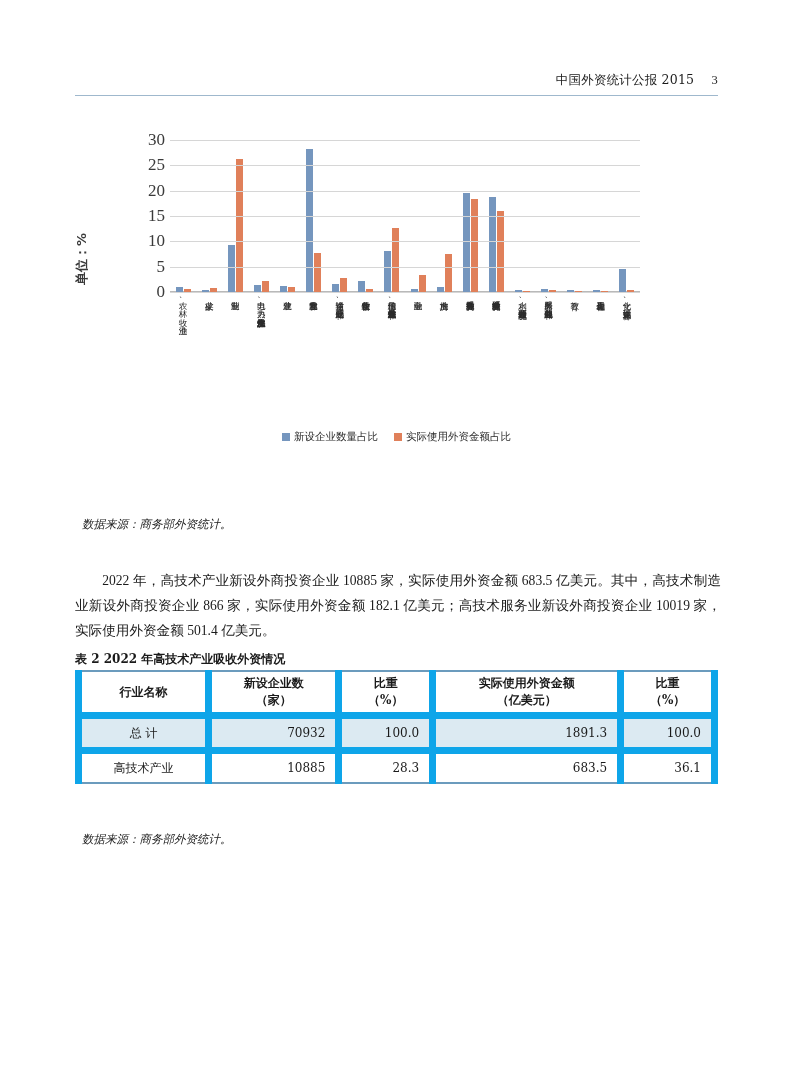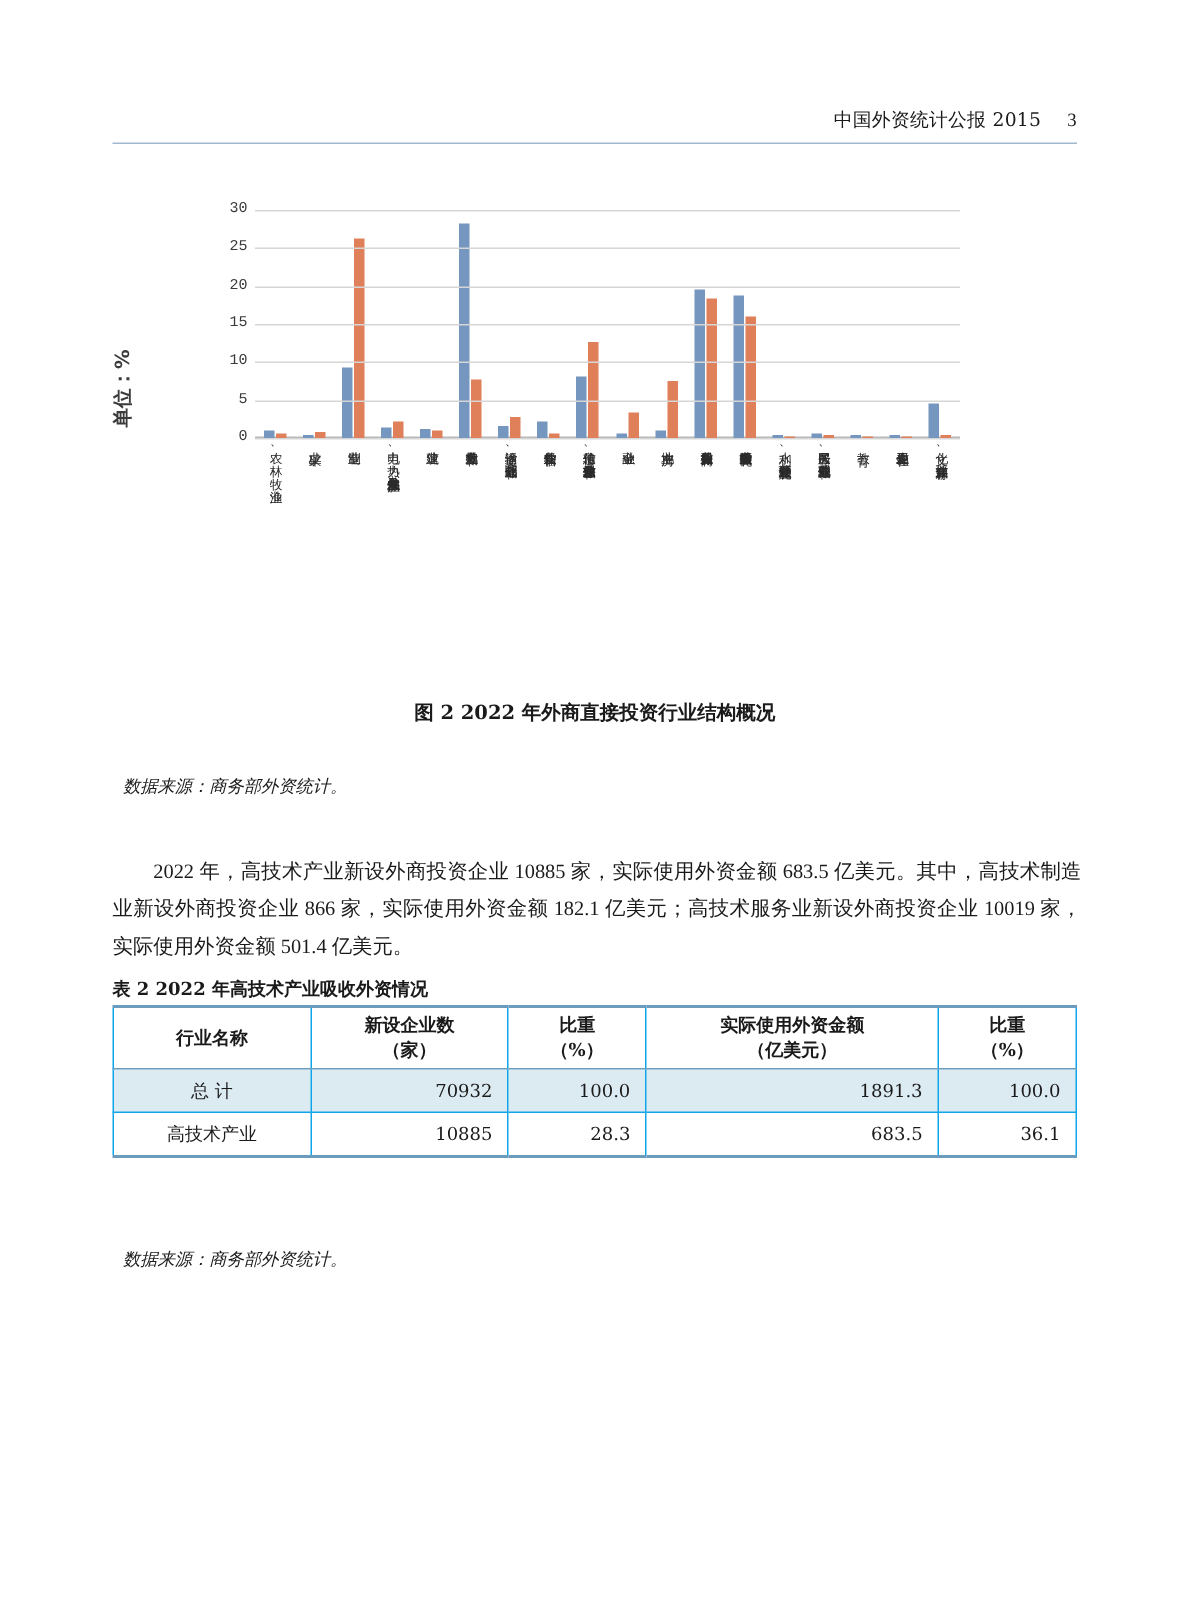--- a/index.html
+++ b/index.html
@@ -26,22 +26,22 @@
   .chart-block{position:absolute;left:75px;top:130px;width:643px;height:330px;}
   .chart-ylabel{
     position:absolute;left:-2px;top:155px;
     transform:rotate(-90deg);transform-origin:left top;
     font-family:"DejaVu Sans","Liberation Sans",sans-serif;
     font-size:13px;font-weight:bold;white-space:nowrap;color:#3a3a3a;
   }
   .plot-wrap{position:absolute;left:95px;top:10px;width:470px;height:152px;}
   .ytick{
     position:absolute;right:100%;margin-right:5px;
-    font-family:Liberation Mono, monospace;
-    font-size:10px;color:#3a3a3a;transform:translateY(-50%);
+    font-family:Liberation Serif, serif;
+    font-size:17px;color:#3a3a3a;transform:translateY(-50%);
     white-space:nowrap;
   }
   .gridline{position:absolute;left:0;width:100%;height:1px;background:#d6d6d6;}
   .axisline{position:absolute;left:0;bottom:0;width:100%;height:1px;background:#b9b9b9;}
   .bars{position:absolute;left:0;top:0;right:0;bottom:0;display:flex;}
   .cat{flex:1;position:relative;height:100%;display:flex;align-items:flex-end;justify-content:center;gap:1px;}
   .bar{width:7px;}
   .bar.b1{background:#7596be;}
   .bar.b2{background:#e0805a;}
 
@@ -85,21 +85,21 @@
   
   .tbl-caption{
     position:absolute;left:75px;top:651px;width:643px;text-align:left;
     font-size:12px;font-weight:bold;font-family:"DejaVu Serif",serif;
   }
   table.data{
     position:absolute;left:75px;top:670px;width:643px;
     border-collapse:collapse;font-family:"DejaVu Serif",serif;font-size:12px;
   }
   table.data th,table.data td{
-    border:1px solid #0ea5e9;padding:3px 7px;
+    border:7px solid #0ea5e9;padding:3px 7px;
   }
   table.data thead th{
     text-align:center;font-weight:bold;line-height:17px;
     border-top:2px solid #6b9bbd;border-bottom:1.6px solid #6b9bbd;
     background:#ffffff;
   }
   table.data tbody td{height:22px;}
   table.data tbody td.name{text-align:center;}
   table.data tbody td.num{text-align:right;padding-right:10px;}
   table.data tbody tr.shade td{background:#dceaf2;}
@@ -262,23 +262,32 @@
         <div class="xlab">
           <span>教育</span>
         </div>
         <div class="xlab">
           <span>卫生和社会工作</span>
         </div>
         <div class="xlab">
           <span>文化、体育和娱乐业</span>
         </div>
       </div>
+    <div class="legend">
+      <div class="item">
+        <span class="swatch s1"></span>
+        <span>新设企业数量占比</span>
+      </div>
+      <div class="item">
+        <span class="swatch s2"></span>
+        <span>实际使用外资金额占比</span>
+      </div>
+    </div>
   </div>
 
-  <div class="fig-caption">图 2    2022 年外商直接投资行业结构概况</div>
   <div class="source-1">数据来源：商务部外资统计。</div>
 
   <div class="para">2022 年，高技术产业新设外商投资企业 10885 家，实际使用外资金额 683.5 亿美元。其中，高技术制造业新设外商投资企业 866 家，实际使用外资金额 182.1 亿美元；高技术服务业新设外商投资企业 10019 家，实际使用外资金额 501.4 亿美元。</div>
 
   <div class="tbl-caption">表 2    2022 年高技术产业吸收外资情况</div>
   <table class="data">
     <thead>
       <tr id="thead-row">
           <th>
             <div>行业名称</div>

